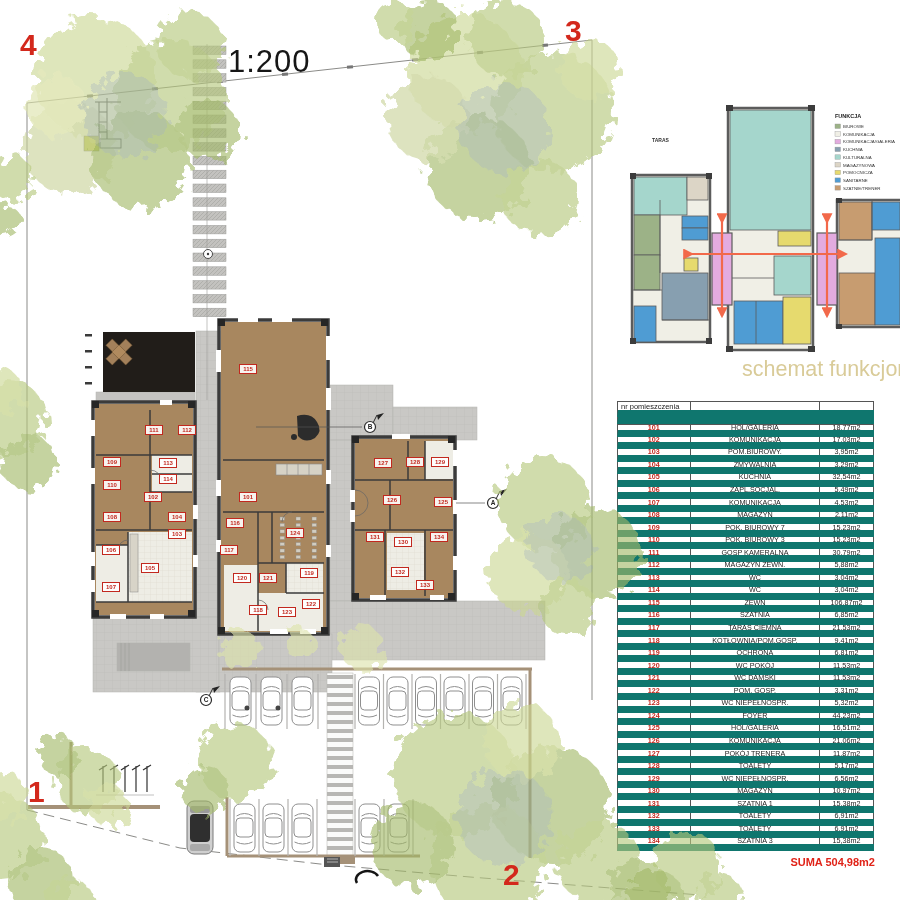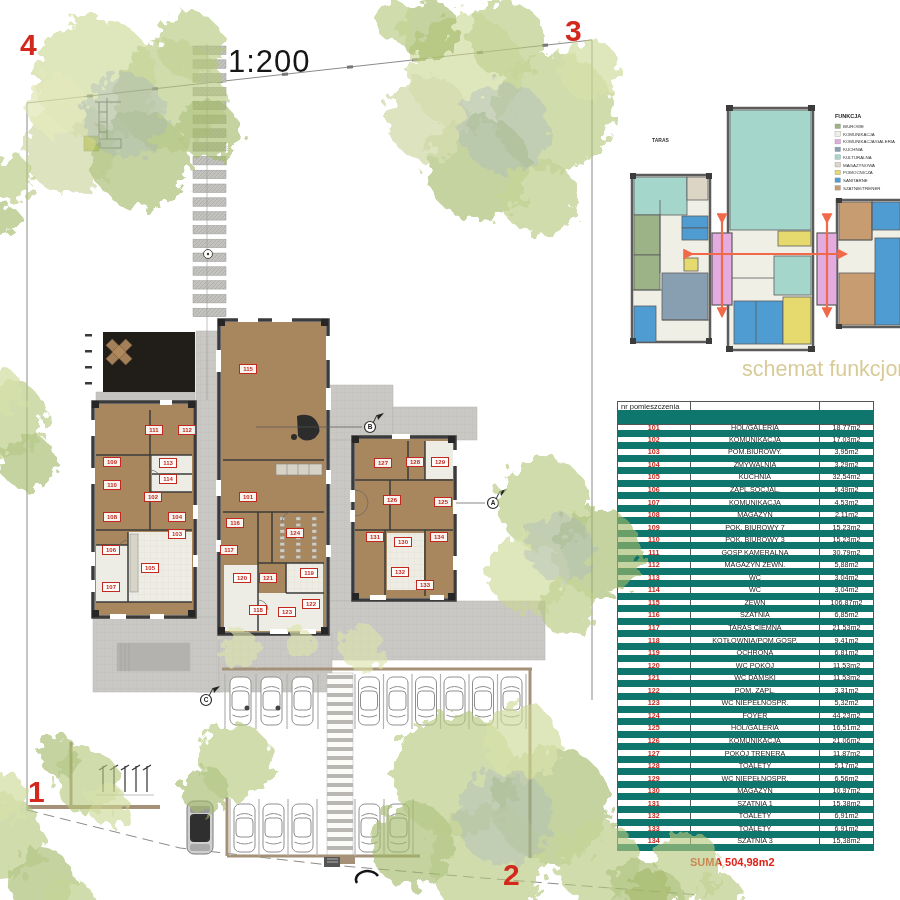--- a/index.html
+++ b/index.html
@@ -18,21 +18,21 @@
   .rt-row{display:flex;box-sizing:border-box;border-left:1px solid #555;border-bottom:7px solid #0f766e}
   .rt-row:first-child{border-top:1px solid #555}
   .rt-c{box-sizing:border-box;border-right:1px solid #555;display:flex;align-items:center;justify-content:center;overflow:hidden}
   .c-no{width:73px;color:#c2281e;font-weight:bold}
   .c-name{width:130px}
   .c-area{width:54px}
   .rt-head{height:16px;font-size:7.5px}
   .rt-head .c-no{color:#222;font-weight:normal;justify-content:flex-start;padding-left:3px}
   .rt-gap{height:7px}
   .rt-r{height:12.55px}
-  #suma{position:absolute;left:690px;top:856px;width:185px;
+  #suma{position:absolute;left:690px;top:856px;width:185px;text-align:right;
         font-size:11px;font-weight:bold;color:#e02318}
   #trees-svg{z-index:5;pointer-events:none}
   #top-layer{position:absolute;left:0;top:0;width:900px;height:900px;z-index:6;pointer-events:none}
   .corner-num{position:absolute;font-size:30px;font-weight:bold;color:#d3281c;line-height:1}
   #scale-label{position:absolute;left:228px;top:44px;font-size:31px;color:#161616;letter-spacing:1px}
 </style>
 </head>
 <body>
 
 <svg id="plan-svg" width="900" height="900" viewBox="0 0 900 900">
@@ -663,21 +663,21 @@
           <div class="rt-c c-name">WC POKÓJ</div>
           <div class="rt-c c-area">11,53m2</div>
         </div>
         <div class="rt-row rt-r">
           <div class="rt-c c-no">121</div>
           <div class="rt-c c-name">WC DAMSKI</div>
           <div class="rt-c c-area">11,53m2</div>
         </div>
         <div class="rt-row rt-r">
           <div class="rt-c c-no">122</div>
-          <div class="rt-c c-name">POM. ZAPL.</div>
+          <div class="rt-c c-name">POM. GOSP.</div>
           <div class="rt-c c-area">3,31m2</div>
         </div>
         <div class="rt-row rt-r">
           <div class="rt-c c-no">123</div>
           <div class="rt-c c-name">WC NIEPEŁNOSPR.</div>
           <div class="rt-c c-area">5,32m2</div>
         </div>
         <div class="rt-row rt-r">
           <div class="rt-c c-no">124</div>
           <div class="rt-c c-name">FOYER</div>

